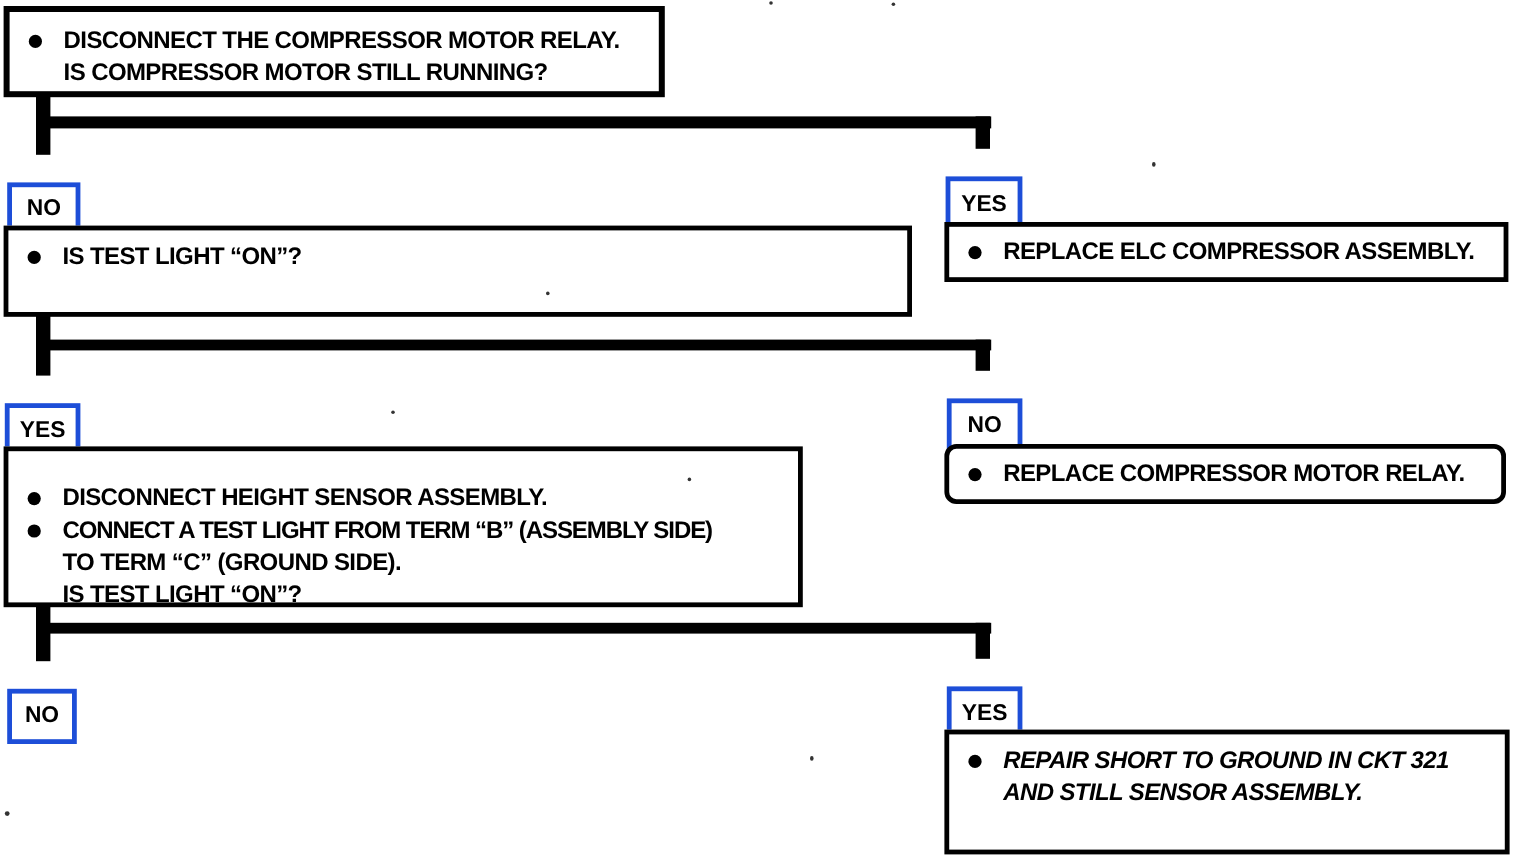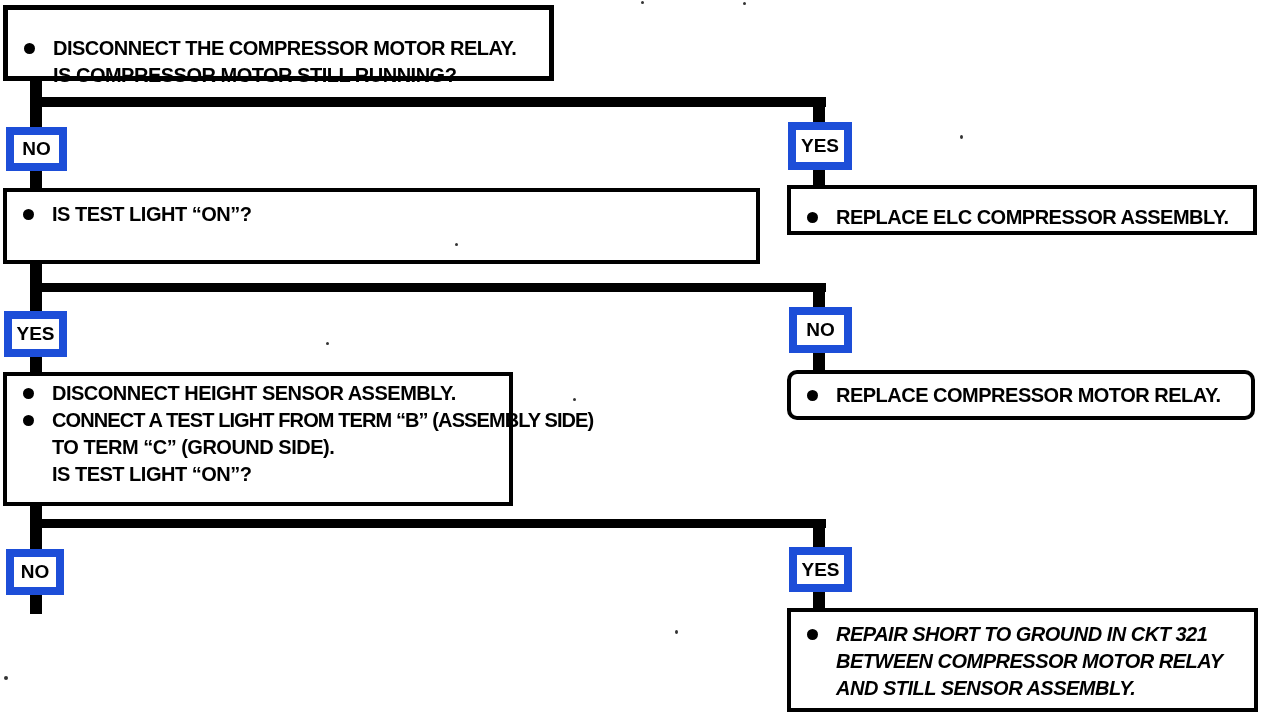--- a/index.html
+++ b/index.html
@@ -34,36 +34,36 @@
     position:absolute;
     left:16px;top:8px;
     width:11px;height:11px;
     border-radius:50%;
     background:#000;
   }
   
   .tag{
     position:absolute;
     box-sizing:border-box;
-    border:8px solid #1d4ed8;
+    border:4px solid #1d4ed8;
     background:#fff;
     display:flex;align-items:center;justify-content:center;
-    font-weight:bold;font-size:19px;letter-spacing:0;
+    font-weight:bold;font-size:19px;letter-spacing:0;margin-top:25px;
   }
   
   .conn{position:absolute;background:#000;}
   
   .speck{position:absolute;background:#000;border-radius:50%;opacity:.8;}
 </style>
 </head>
 <body>
 
 <div id="canvas">
 
-  <div class="node thick" style="left:3px;top:5px;width:551px;height:76px;padding-top:25px;">
+  <div class="node thick" style="left:3px;top:5px;width:551px;height:76px;padding-top:11px;">
     <div class="line">
       <span class="bullet"></span>
       <span class="txt">DISCONNECT THE COMPRESSOR MOTOR RELAY.</span>
     </div>
     <div class="line">
       <span class="txt">IS COMPRESSOR MOTOR STILL RUNNING?</span>
     </div>
   </div>
 
   <div class="conn" style="left:30px;top:78px;width:12px;height:51px;"></div>
@@ -81,41 +81,41 @@
 
   <div class="node" style="left:3px;top:188px;width:757px;height:76px;padding-top:9px;">
     <div class="line tight">
       <span class="bullet"></span>
     </div>
     <div class="line">
       <span class="txt">IS TEST LIGHT “ON”?</span>
     </div>
   </div>
 
-  <div class="node single" style="left:787px;top:185px;width:470px;height:50px;justify-content:flex-end;">
+  <div class="node single" style="left:787px;top:185px;width:470px;height:50px;">
     <div class="line">
       <span class="bullet"></span>
       <span class="txt">REPLACE ELC COMPRESSOR ASSEMBLY.</span>
     </div>
   </div>
 
   <div class="conn" style="left:30px;top:262px;width:12px;height:51px;"></div>
   <div class="conn" style="left:30px;top:283px;width:796px;height:9px;"></div>
   <div class="conn" style="left:813px;top:283px;width:12px;height:26px;"></div>
   <div class="conn" style="left:30px;top:355px;width:12px;height:19px;"></div>
   <div class="conn" style="left:813px;top:351px;width:12px;height:21px;"></div>
 
   <div class="tag" style="left:4px;top:311px;width:63px;height:46px;">
     <span>YES</span>
   </div>
   <div class="tag" style="left:789px;top:307px;width:63px;height:46px;">
     <span>NO</span>
   </div>
 
-  <div class="node" style="left:3px;top:372px;width:510px;height:134px;padding-top:4px;">
+  <div class="node" style="left:3px;top:372px;width:666px;height:134px;padding-top:26px;">
     <div class="line">
       <span class="bullet"></span>
       <span class="txt">DISCONNECT HEIGHT SENSOR ASSEMBLY.</span>
     </div>
     <div class="line tight">
       <span class="bullet"></span>
       <span class="txt">CONNECT A TEST LIGHT FROM TERM “B” (ASSEMBLY SIDE)</span>
     </div>
     <div class="line">
       <span class="txt">TO TERM “C” (GROUND SIDE).</span>
@@ -145,23 +145,20 @@
     <span>YES</span>
   </div>
 
 
   <div class="node" style="left:787px;top:608px;width:471px;height:104px;padding-top:9px;font-style:italic;">
     <div class="line">
       <span class="bullet"></span>
       <span class="txt">REPAIR SHORT TO GROUND IN CKT 321</span>
     </div>
     <div class="line">
-      <span class="txt">BETWEEN COMPRESSOR MOTOR RELAY</span>
-    </div>
-    <div class="line">
       <span class="txt">AND STILL SENSOR ASSEMBLY.</span>
     </div>
   </div>
 
   <div class="speck" style="left:641px;top:1px;width:3px;height:3px;"></div>
   <div class="speck" style="left:743px;top:2px;width:3px;height:3px;"></div>
   <div class="speck" style="left:960px;top:135px;width:3px;height:4px;"></div>
   <div class="speck" style="left:455px;top:243px;width:3px;height:3px;"></div>
   <div class="speck" style="left:326px;top:342px;width:3px;height:3px;"></div>
   <div class="speck" style="left:573px;top:398px;width:3px;height:3px;"></div>

